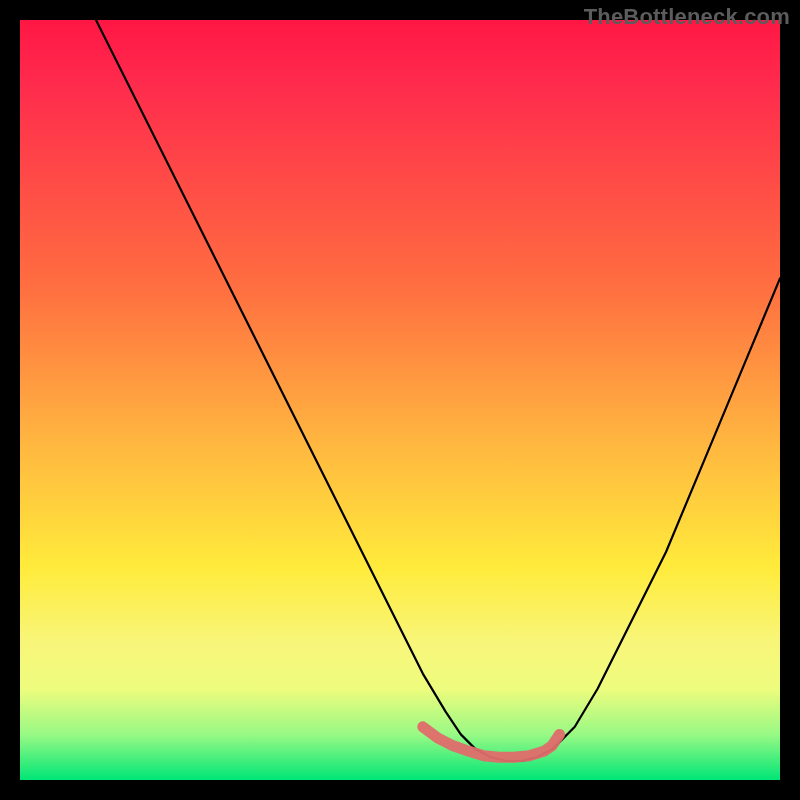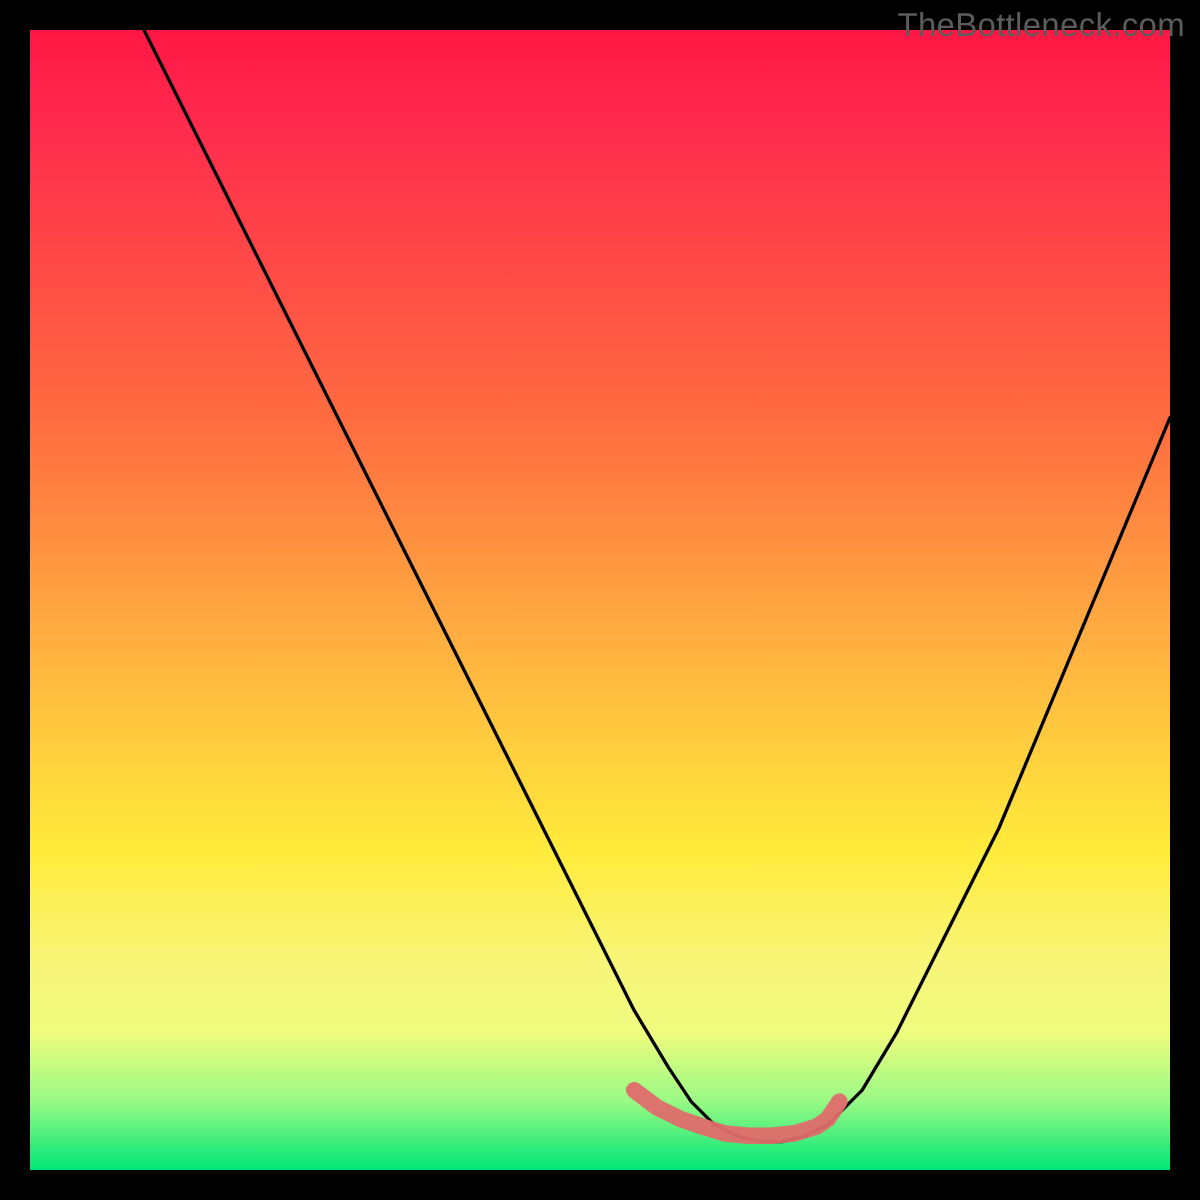--- a/index.html
+++ b/index.html
@@ -38,21 +38,21 @@
       #98f985 94%,
       #00e676 100%
     );
   }
   .watermark {
     position: absolute;
     top: 4px;
     right: 10px;
     color: #5c5c5c;
     font-size: 22px;
-    font-weight: 400;
+    font-weight: 700;
     letter-spacing: 0.2px;
     user-select: none;
   }
   svg.curve {
     position: absolute;
     left: 0;
     top: 0;
     width: 760px;
     height: 760px;
     overflow: visible;

